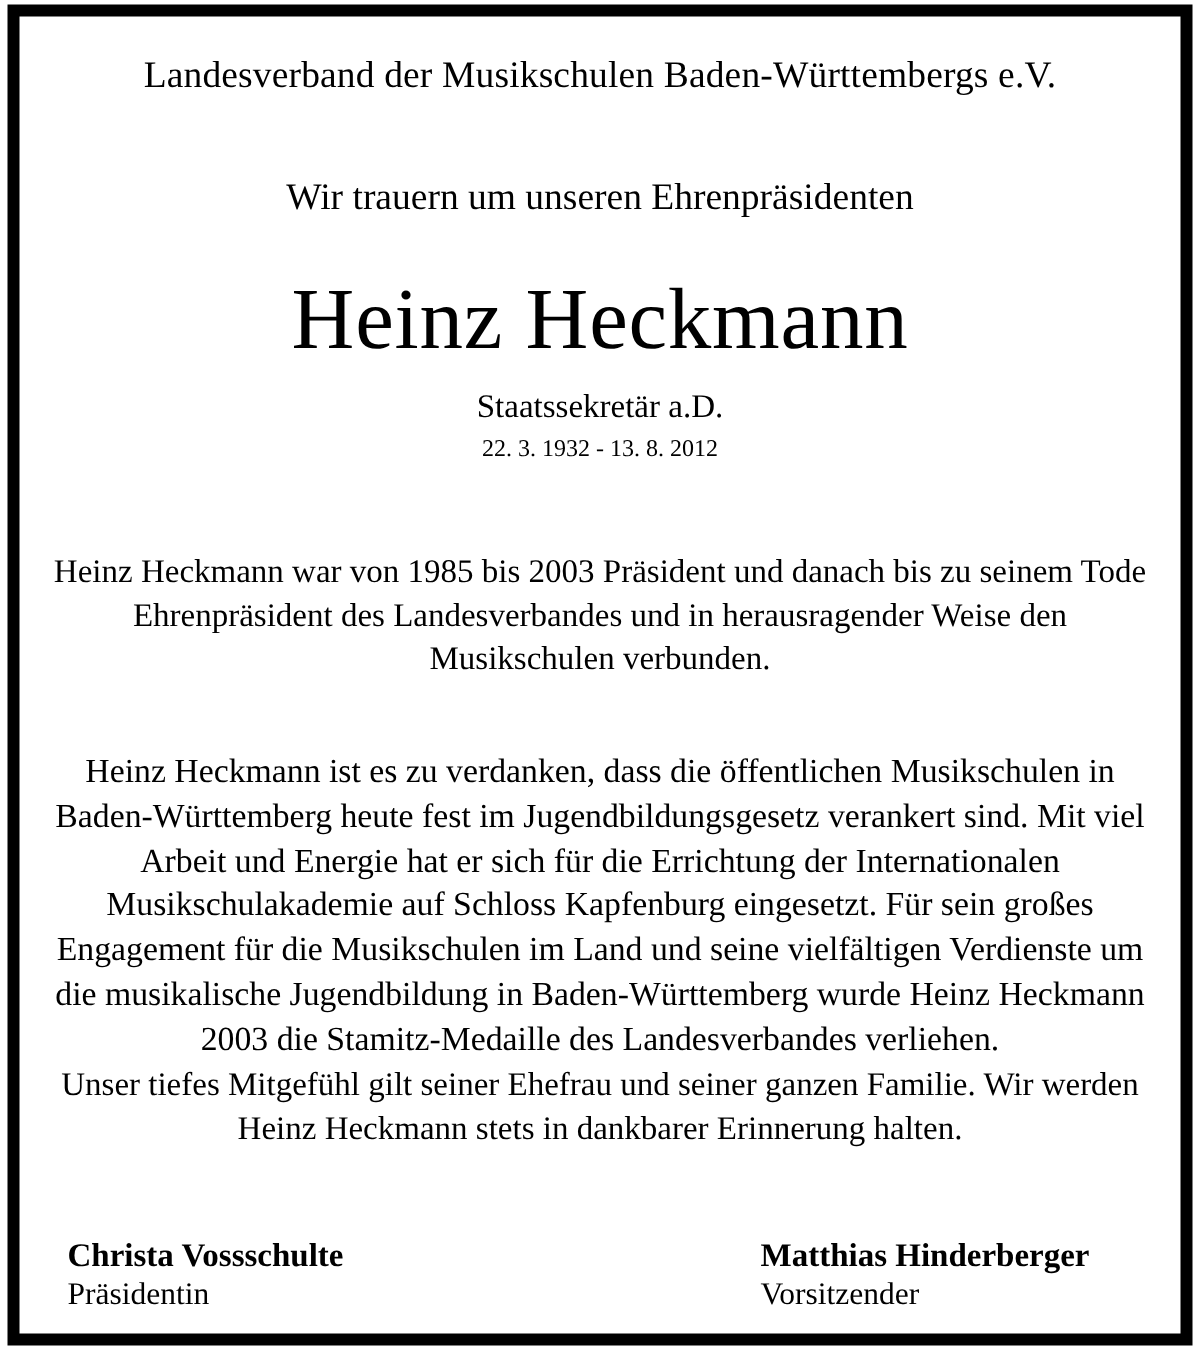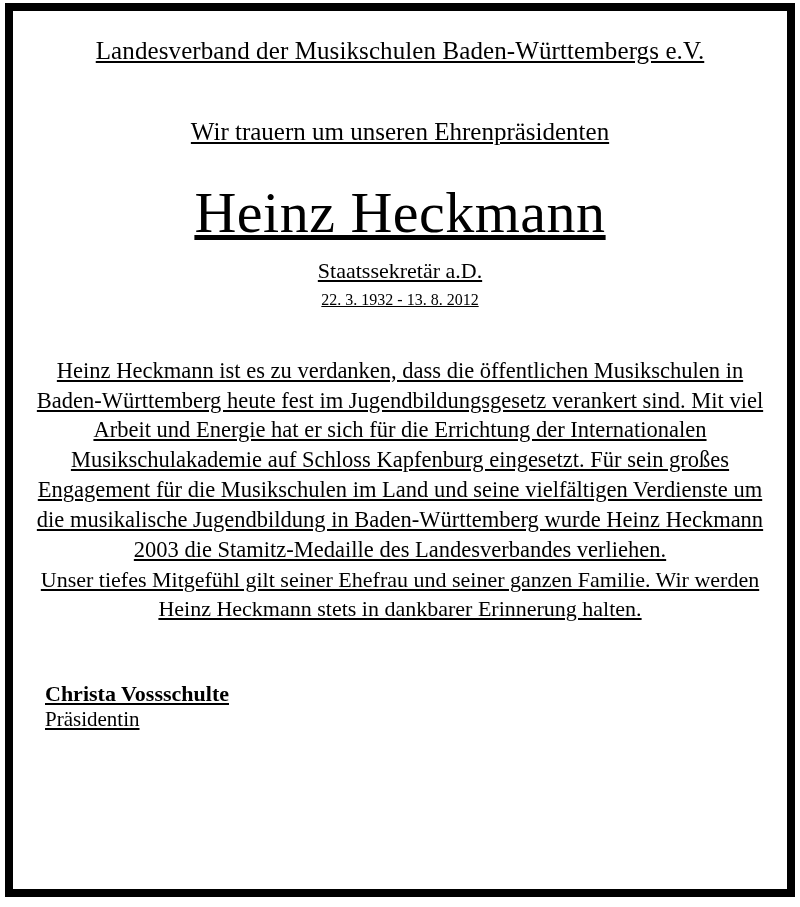--- a/index.html
+++ b/index.html
@@ -16,21 +16,20 @@
     -webkit-font-smoothing: antialiased;
   }
 
   .notice {
     position: relative;
     box-sizing: border-box;
     width: 800px;
     height: 907px;
     padding: 3px 5px 10px 5px;
     background: #ffffff;
-    text-decoration: underline;
   }
 
   .notice-frame {
     box-sizing: border-box;
     width: 100%;
     height: 100%;
     border: 8px solid #000000;
     background: #ffffff;
     padding: 14px 18px 8px 18px;
     display: flex;
@@ -130,26 +129,31 @@
     <div class="org-header">Landesverband der Musikschulen Baden-Württembergs e.V.</div>
 
     <div class="mourn-line">Wir trauern um unseren Ehrenpräsidenten</div>
 
     <div class="deceased-block">
       <div class="deceased-name">Heinz Heckmann</div>
       <div class="deceased-title">Staatssekretär a.D.</div>
       <div class="deceased-dates">22. 3. 1932   -   13. 8. 2012</div>
     </div>
 
+    <div class="paragraph para-tribute">Heinz Heckmann war von 1985 bis 2003 Präsident und danach bis zu seinem Tode Ehrenpräsident des Landesverbandes und in herausragender Weise den Musikschulen verbunden.</div>
 
     <div class="paragraph para-main">Heinz Heckmann ist es zu verdanken, dass die öffentlichen Musikschulen in Baden-Württemberg heute fest im Jugendbildungsgesetz verankert sind. Mit viel Arbeit und Energie hat er sich für die Errichtung der Internationalen Musikschulakademie auf Schloss Kapfenburg eingesetzt. Für sein großes Engagement für die Musikschulen im Land und seine vielfältigen Verdienste um die musikalische Jugendbildung in Baden-Württemberg wurde Heinz Heckmann 2003 die Stamitz-Medaille des Landesverbandes verliehen.</div>
 
     <div class="paragraph para-condolence">Unser tiefes Mitgefühl gilt seiner Ehefrau und seiner ganzen Familie. Wir werden Heinz Heckmann stets in dankbarer Erinnerung halten.</div>
 
     <div class="signatures">
       <div class="signature">
         <div class="signature-name">Christa Vossschulte</div>
         <div class="signature-role">Präsidentin</div>
       </div>
+      <div class="signature">
+        <div class="signature-name">Matthias Hinderberger</div>
+        <div class="signature-role">Vorsitzender</div>
+      </div>
     </div>
 
   </div>
 </div>
 
 </body></html>

